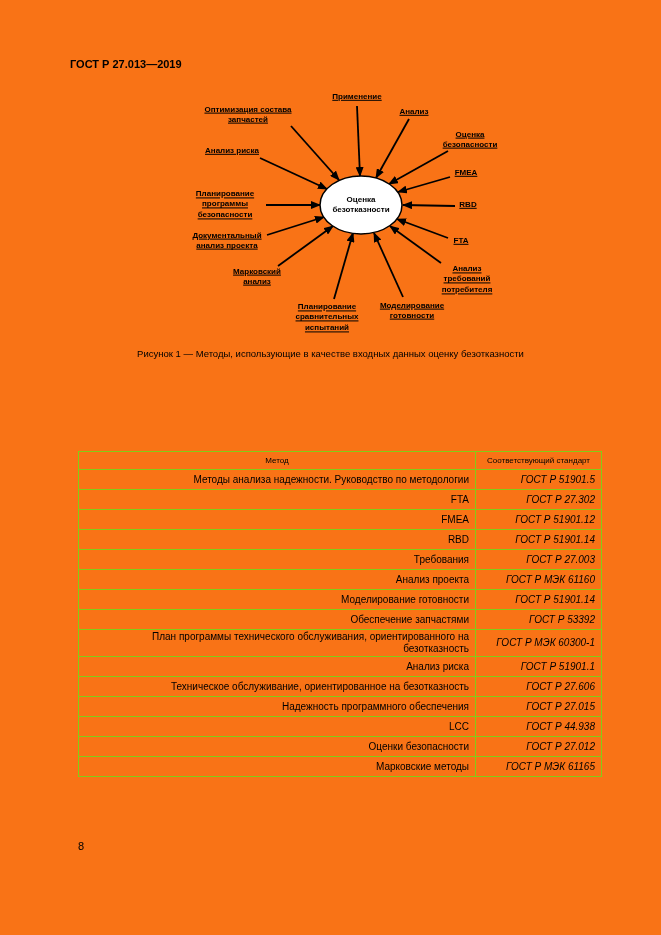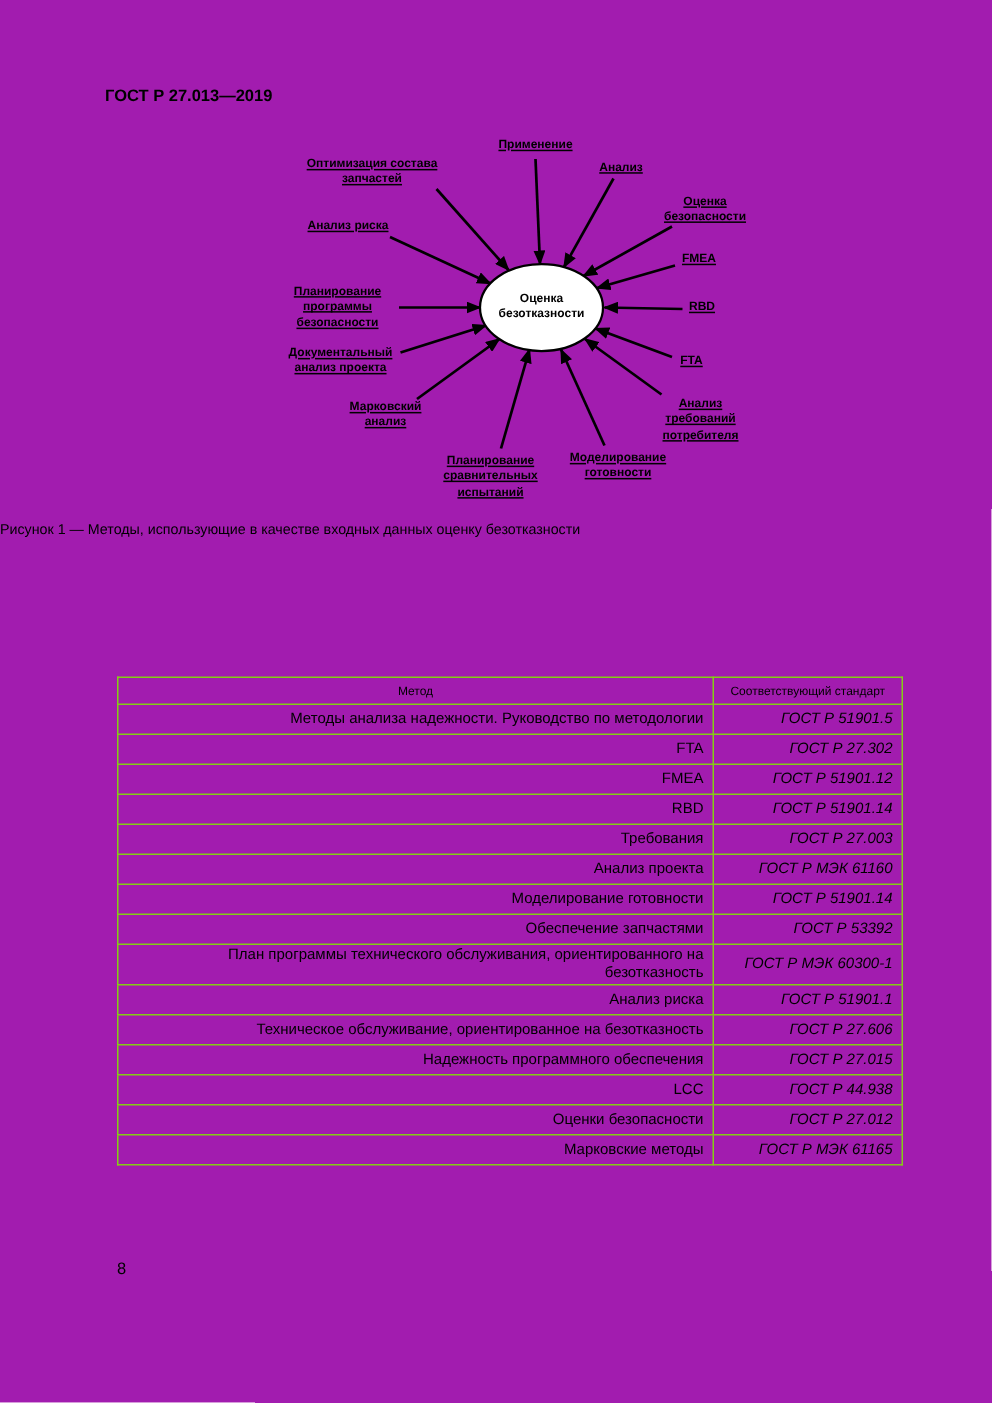--- a/index.html
+++ b/index.html
@@ -1,21 +1,21 @@
 <!DOCTYPE html>
 <html><head>
 <meta charset="utf-8">
 <style>
   * { margin:0; padding:0; box-sizing:border-box; }
   html,body { background:#ffffff; }
   .page {
     position:relative;
     width:661px; height:935px;
     margin:0 auto;
-    background:#a21caf;
+    background:#f97316;
     color:#000;
     font-family:"Liberation Sans", sans-serif;
     overflow:hidden;
   }
   .doc-header {
     position:absolute; left:70px; top:58px;
     font-size:11px; font-weight:bold;
   }
   .diagram {
     position:absolute; left:0; top:85px;
@@ -32,21 +32,21 @@
     text-decoration:underline;
   }
   .ellipse-label {
     position:absolute; left:361px; top:120px;
     transform:translate(-50%,-50%);
     font-size:8px; font-weight:bold;
     text-align:center; white-space:pre-line; line-height:1.3;
   }
   .fig-caption {
     position:absolute; top:348px; left:0; width:100%;
-    font-size:9.5px;
+    text-align:center; font-size:9.5px;
   }
   .body-paragraph {
     position:absolute; left:78px; top:388px; width:508px;
     font-size:11.5px; line-height:1.45; text-indent:26px;
     text-align:justify;
   }
   .table-label {
     position:absolute; left:78px; top:432px;
     font-size:10px;
   }

